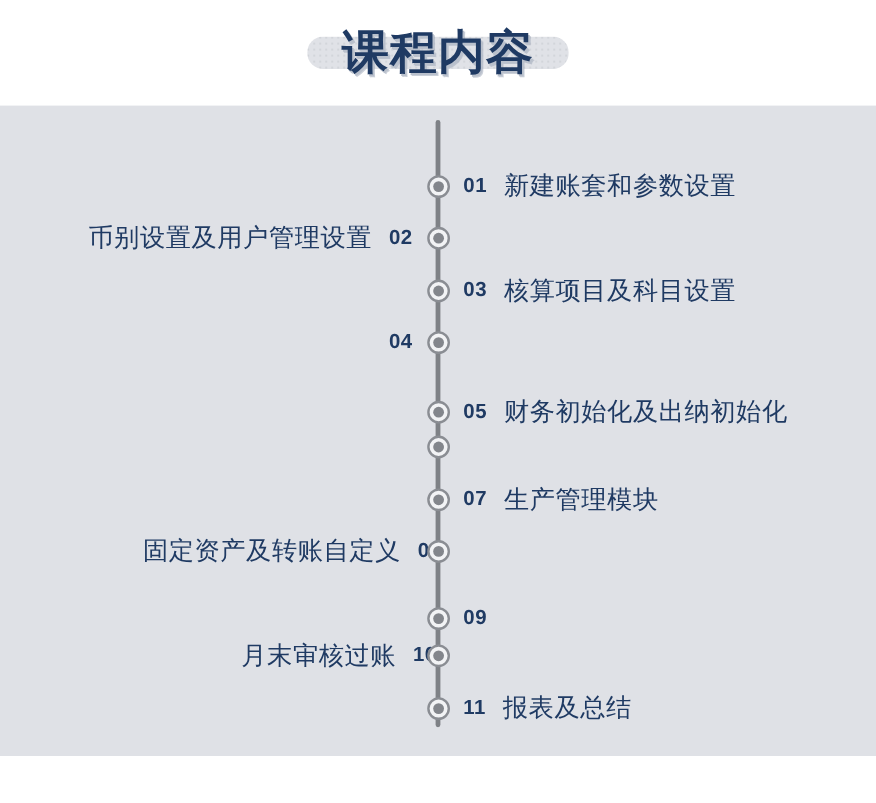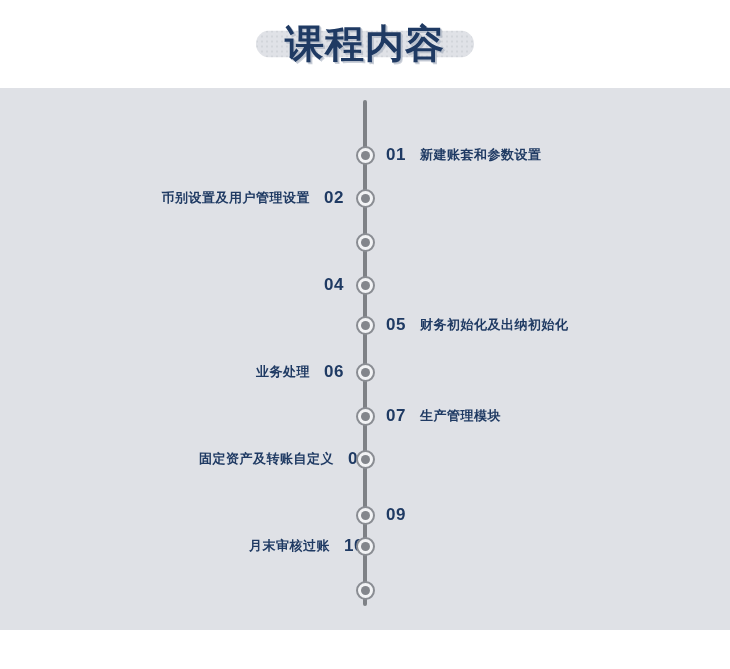--- a/index.html
+++ b/index.html
@@ -142,22 +142,22 @@
   }
 
   .num {
     font-size: 17px;
     font-weight: bold;
     color: #1f3a63;
     font-family: "Liberation Sans", "DejaVu Sans", sans-serif;
     letter-spacing: 0.5px;
   }
   .label {
-    font-size: 13px;
-    font-weight: bold;
+    font-size: 21px;
+    font-weight: normal;
     color: #1f3a63;
     font-family: "DejaVu Sans", "Liberation Sans", sans-serif;
     letter-spacing: 0.5px;
   }
   .side.right .num { margin-right: 14px; }
   .side.left  .num { margin-left: 14px; }
 </style>
 </head>
 <body>
 
@@ -183,46 +183,46 @@
       <div class="row" style="top: 95px;">
         <div class="side left">
           <span class="label">币别设置及用户管理设置</span>
           <span class="num">02</span>
         </div>
         <div class="marker">
           <div class="dot"></div>
         </div>
       </div>
       <div class="row" style="top: 139px;">
+        <div class="side right">
+          <span class="num">03</span>
+          <span class="label">核算项目及科目设置</span>
+        </div>
         <div class="marker">
           <div class="dot"></div>
         </div>
       </div>
       <div class="row" style="top: 182px;">
         <div class="side left">
           <span class="num">04</span>
         </div>
         <div class="marker">
           <div class="dot"></div>
         </div>
       </div>
-      <div class="row" style="top: 222px;">
+      <div class="row" style="top: 240px;">
         <div class="side right">
           <span class="num">05</span>
           <span class="label">财务初始化及出纳初始化</span>
         </div>
         <div class="marker">
           <div class="dot"></div>
         </div>
       </div>
       <div class="row" style="top: 269px;">
-        <div class="side left">
-          <span class="label">业务处理</span>
-          <span class="num">06</span>
-        </div>
         <div class="marker">
           <div class="dot"></div>
         </div>
       </div>
       <div class="row" style="top: 313px;">
         <div class="side right">
           <span class="num">07</span>
           <span class="label">生产管理模块</span>
         </div>
         <div class="marker">
@@ -249,18 +249,22 @@
       <div class="row" style="top: 443px; padding-left: 20px;">
         <div class="side left">
           <span class="label">月末审核过账</span>
           <span class="num">10</span>
         </div>
         <div class="marker">
           <div class="dot"></div>
         </div>
       </div>
       <div class="row" style="top: 487px;">
+        <div class="side right">
+          <span class="num">11</span>
+          <span class="label">报表及总结</span>
+        </div>
         <div class="marker">
           <div class="dot"></div>
         </div>
       </div>
     </div>
 </div>
 
 </body></html>

